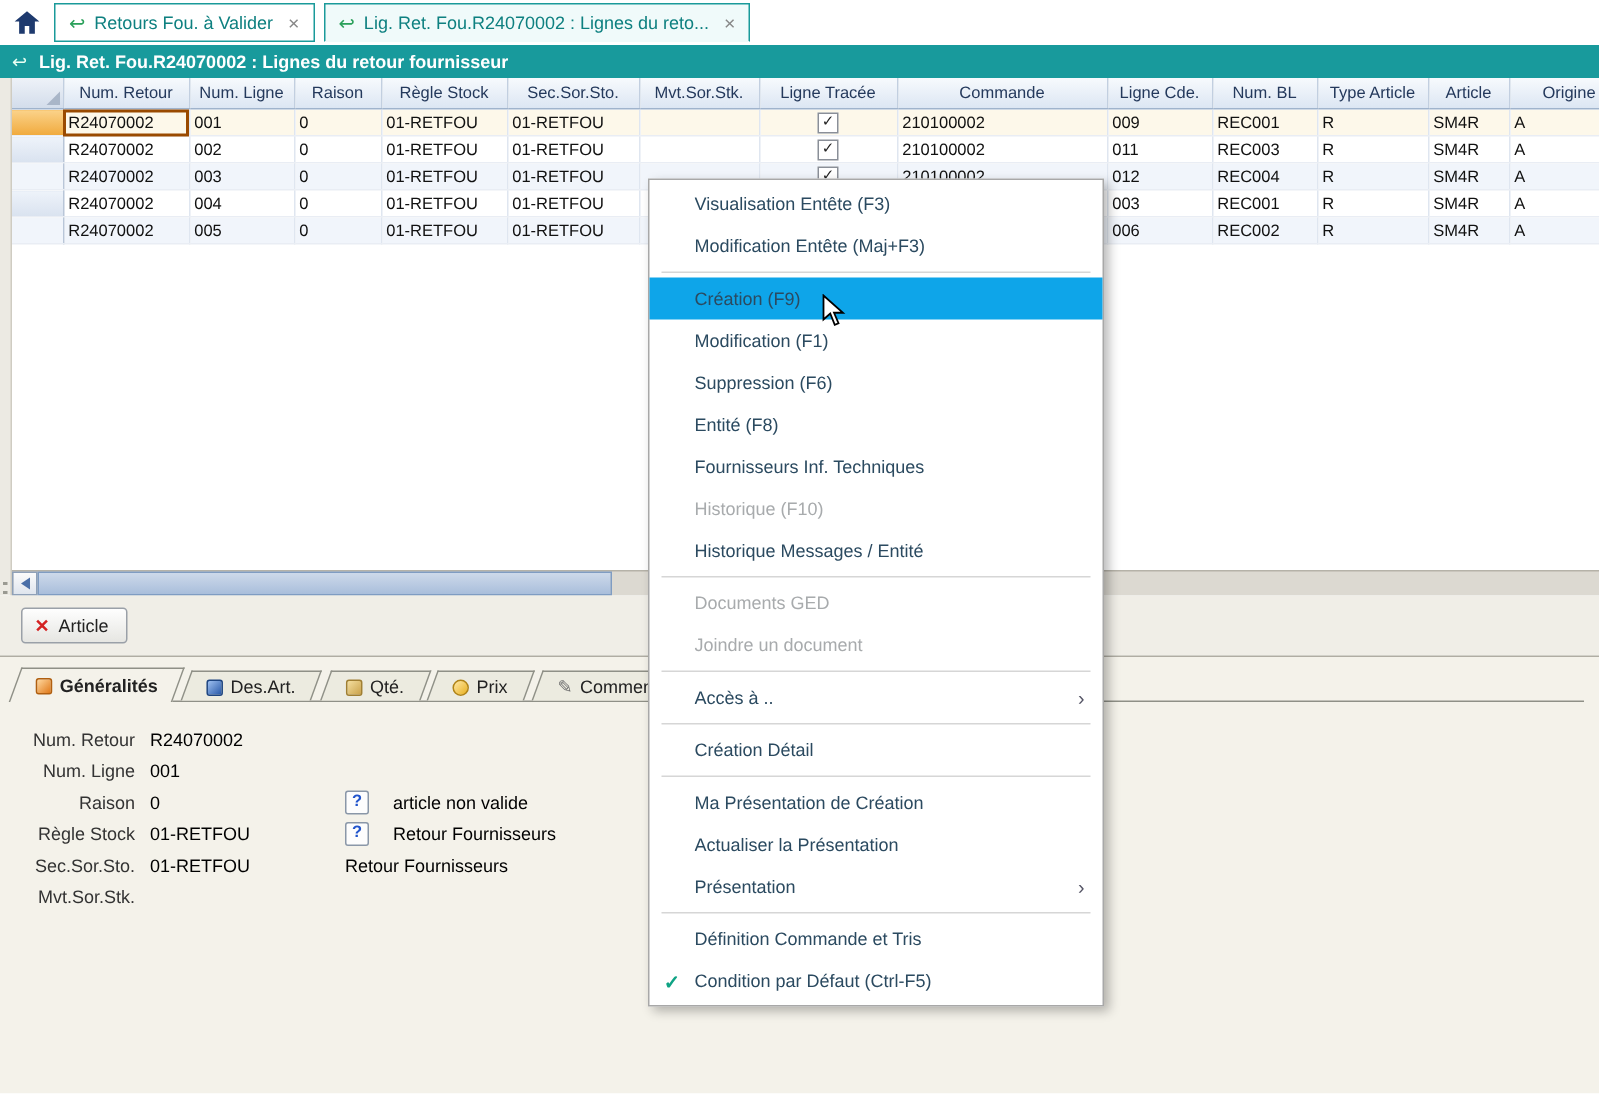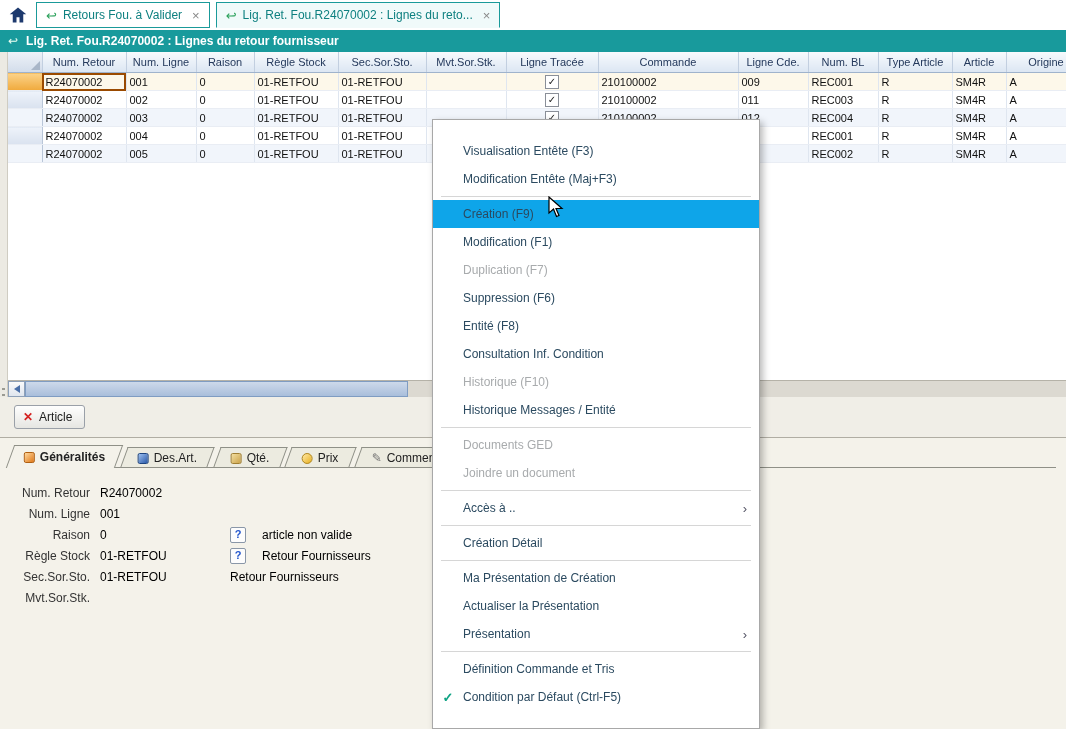--- a/index.html
+++ b/index.html
@@ -73,22 +73,22 @@
   .dic-pencil{width:auto;height:auto;border:none;background:none;color:#707070;font-size:12px;line-height:1;}
   .form{position:absolute;left:0;top:44px;width:740px;}
   .frow{display:grid;grid-template-columns:92px 130px 24px auto;align-items:center;height:21px;margin-left:8px;font-size:12px;}
   .flabel{text-align:right;padding-right:10px;color:#333;}
   .fvalue{color:#000;}
   .qbtn{width:16px;height:16px;font-size:11px;font-weight:bold;color:#2255cc;background:#fdfdfd;
     border:1px solid #8a97a8;border-radius:2px;padding:0;line-height:1;cursor:pointer;font-family:inherit;}
   .fdesc{padding-left:8px;color:#000;}
   .fdesc.span{grid-column:3/5;padding-left:0;}
   
-  .context-menu{position:absolute;left:432px;top:119px;width:328px;background:#fff;
-    border:1px solid #a8a8a8;box-shadow:3px 3px 7px rgba(0,0,0,.28);padding:17px 0;z-index:10;box-sizing:border-box;}
+  .context-menu{position:absolute;left:432px;top:119px;width:304px;background:#fff;
+    border:1px solid #a8a8a8;box-shadow:3px 3px 7px rgba(0,0,0,.28);padding:2px 0;z-index:10;box-sizing:border-box;}
   .menu-item{height:28px;display:flex;align-items:center;font-size:12px;color:#2b4a60;padding-right:8px;cursor:default;}
   .menu-item .ck{width:30px;text-align:center;color:#0fa384;font-weight:bold;font-size:13px;flex:none;}
   .menu-item .lb{flex:1;white-space:nowrap;overflow:hidden;}
   .menu-item .ar{color:#556;font-size:13px;padding-right:4px;}
   .menu-item.hl{background:#0ea5e9;}
   .menu-item.disabled{color:#a8abad;}
   .menu-sep{height:1px;background:#d6d6d6;margin:3px 8px;}
   
   .cursor{position:absolute;left:548px;top:196px;z-index:20;}
 </style>
@@ -350,35 +350,31 @@
     </div>
     <div class="menu-sep"></div>
     <div class="menu-item hl">
       <span class="ck"></span>
       <span class="lb">Création (F9)</span>
     </div>
     <div class="menu-item">
       <span class="ck"></span>
       <span class="lb">Modification (F1)</span>
     </div>
-    <div class="menu-item disabled">
-      <span class="ck"></span>
-      <span class="lb">Duplication (F7)</span>
-    </div>
     <div class="menu-item">
       <span class="ck"></span>
       <span class="lb">Suppression (F6)</span>
     </div>
     <div class="menu-item">
       <span class="ck"></span>
       <span class="lb">Entité (F8)</span>
     </div>
     <div class="menu-item">
       <span class="ck"></span>
-      <span class="lb">Consultation Inf. Condition</span>
+      <span class="lb">Fournisseurs Inf. Techniques</span>
     </div>
     <div class="menu-item disabled">
       <span class="ck"></span>
       <span class="lb">Historique (F10)</span>
     </div>
     <div class="menu-item">
       <span class="ck"></span>
       <span class="lb">Historique Messages / Entité</span>
     </div>
     <div class="menu-sep"></div>

